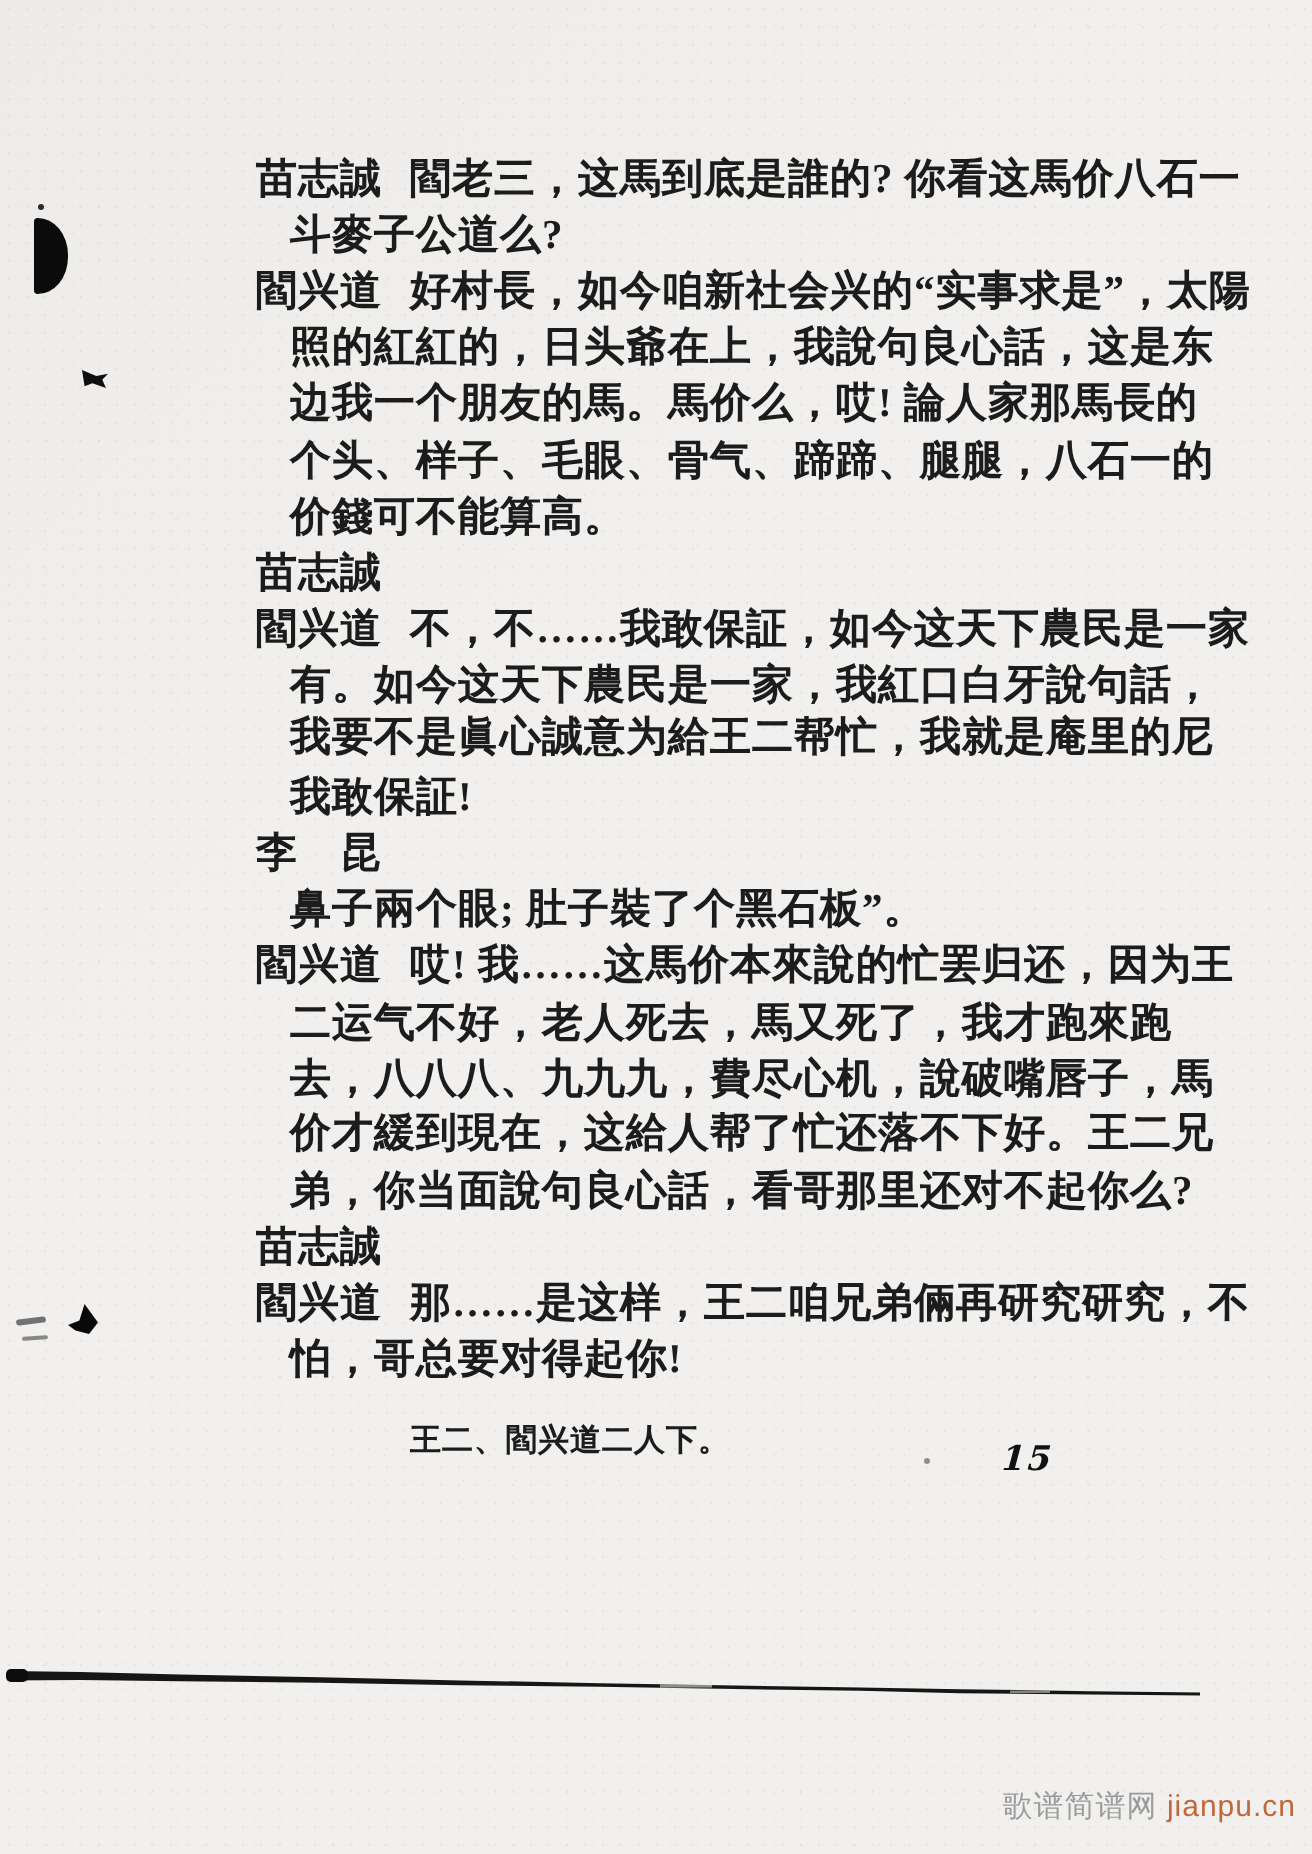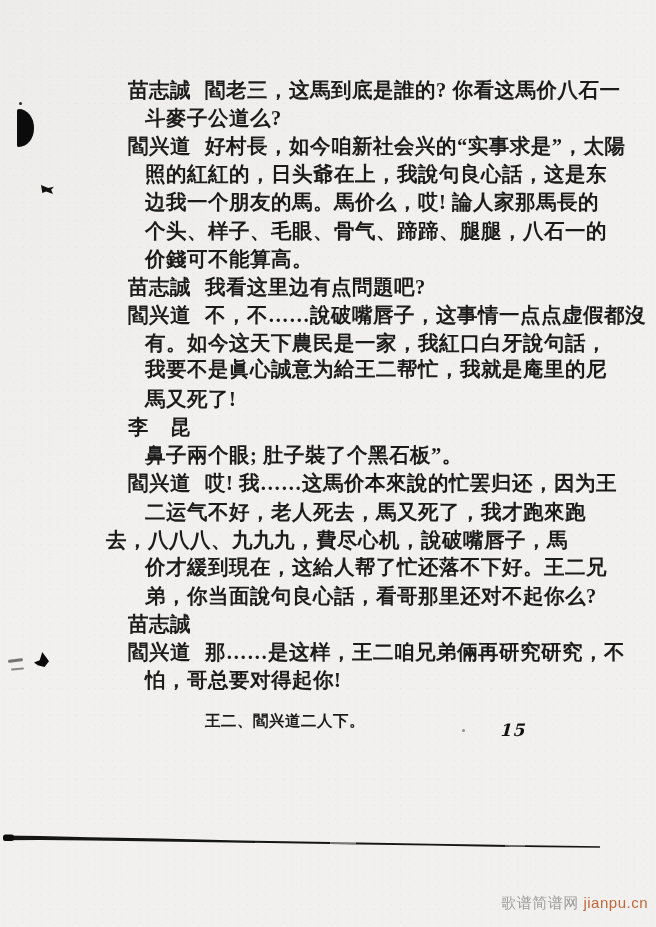--- a/index.html
+++ b/index.html
@@ -107,54 +107,53 @@
       <div class="line cont" style="top: 218.5px; align-items: flex-end;">
       
       <span class="text">个头、样子、毛眼、骨气、蹄蹄、腿腿，八石一的</span>
     </div>
       <div class="line cont" style="top: 246.6px;">
       
       <span class="text">价錢可不能算高。</span>
     </div>
       <div class="line speaker" style="top: 274.7px;">
       <span class="speaker-name">苗志誠</span>
-      <span class="text">我看这里边有点問題吧?</span>
     </div>
       <div class="line speaker" style="top: 302.8px;">
       <span class="speaker-name">閻兴道</span>
-      <span class="text">不，不……說破嘴唇子，这事情一点点虚假都沒</span>
+      <span class="text">不，不……我敢保証，如今这天下農民是一家</span>
     </div>
       <div class="line cont" style="top: 330.9px;">
       
       <span class="text">有。如今这天下農民是一家，我紅口白牙說句話，</span>
     </div>
       <div class="line cont" style="top: 359px; font-family: Liberation Mono, monospace;">
       
       <span class="text">我要不是眞心誠意为給王二帮忙，我就是庵里的尼</span>
     </div>
       <div class="line cont" style="top: 387.1px;">
       
-      <span class="text">馬又死了!</span>
+      <span class="text">我敢保証!</span>
     </div>
       <div class="line speaker" style="top: 415.2px; align-items: center;">
       <span class="speaker-name">李　昆</span>
     </div>
       <div class="line cont" style="top: 443.3px;">
       
       <span class="text">鼻子兩个眼; 肚子裝了个黑石板”。</span>
     </div>
       <div class="line speaker" style="top: 471.4px;">
       <span class="speaker-name">閻兴道</span>
       <span class="text">哎! 我……这馬价本來說的忙罢归还，因为王</span>
     </div>
       <div class="line cont" style="top: 499.5px;">
       
       <span class="text">二运气不好，老人死去，馬又死了，我才跑來跑</span>
     </div>
-      <div class="line cont" style="top: 527.6px; justify-content: flex-end;">
+      <div class="line cont" style="top: 527.6px;">
       
       <span class="text">去，八八八、九九九，費尽心机，說破嘴唇子，馬</span>
     </div>
       <div class="line cont" style="top: 555px;">
       
       <span class="text">价才緩到現在，这給人帮了忙还落不下好。王二兄</span>
     </div>
       <div class="line cont" style="top: 583.8px;">
       
       <span class="text">弟，你当面說句良心話，看哥那里还对不起你么?</span>

